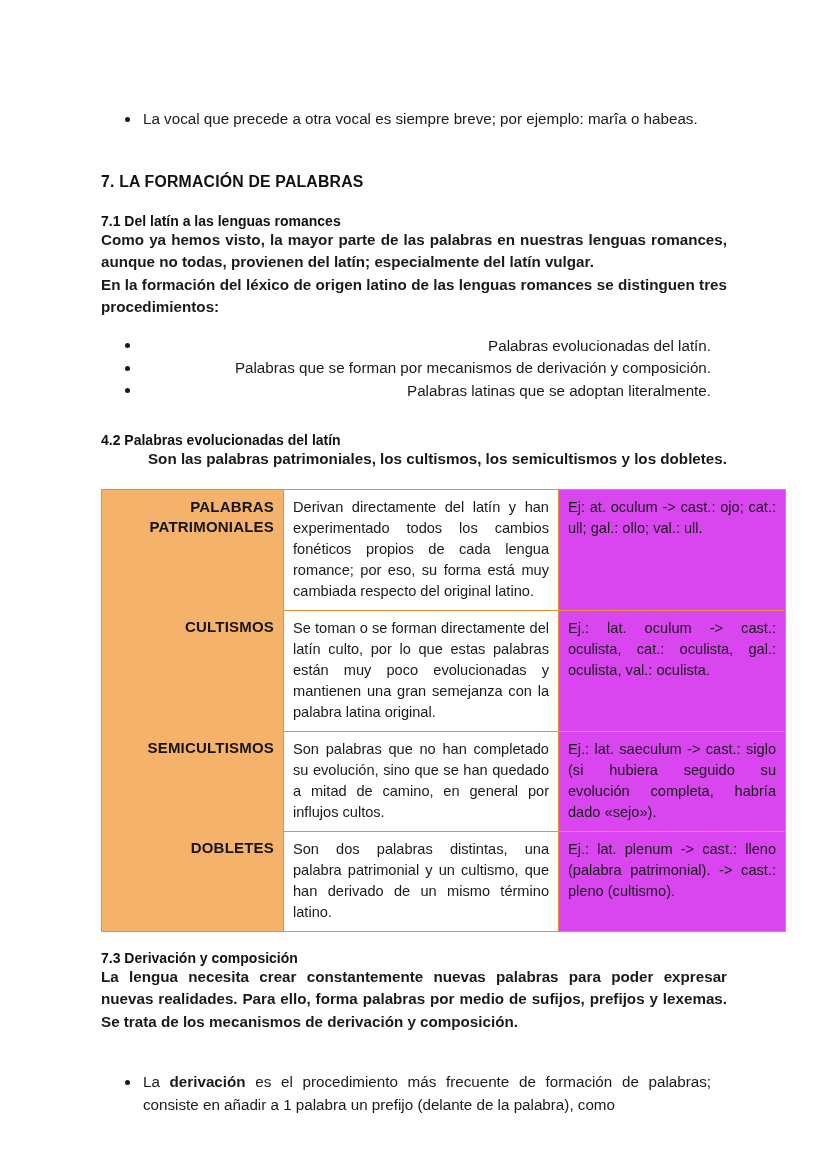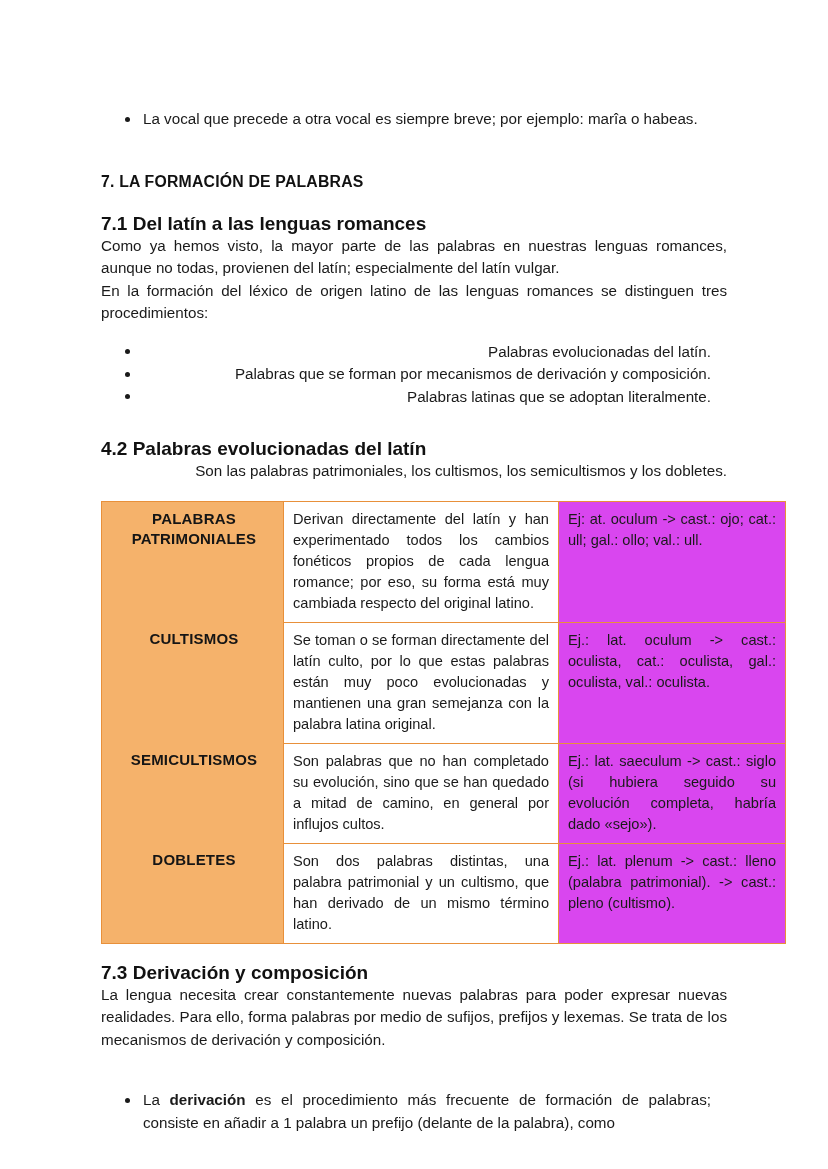--- a/index.html
+++ b/index.html
@@ -30,32 +30,33 @@
   }
 
   
   .para {
     font-size: 15.2px;
     line-height: 22.5px;
     text-align: justify;
     text-justify: inter-word;
     margin: 0;
     color: #1a1a1a;
+    font-weight: bold;
   }
   .para.nojust { text-align: right; }
 
   .h-section {
     font-size: 15.8px;
     font-weight: bold;
     letter-spacing: 0.2px;
     margin: 0;
     color: #111111;
   }
   .h-sub {
-    font-size: 19px;
+    font-size: 14px;
     font-weight: bold;
     margin: 0;
     color: #111111;
   }
 
   
   ul.bullets {
     list-style: none;
     margin: 16px;
     padding: 0;
@@ -102,21 +103,21 @@
     border: none;
   }
   .tbl td.cat {
     width: 160px;
     background: #f5b26b;
     font-weight: bold;
     font-size: 15px;
     line-height: 20px;
     letter-spacing: 0.2px;
     color: #151515;
-    text-align: center;
+    text-align: right;
     padding-left: 12px;
     border-right: 1.4px solid #e8903a;
   }
   .tbl td.def {
     width: 256px;
     background: #ffffff;
     border-right: 1.4px solid #e8903a;
     border-bottom: 1.4px solid #e8903a;
   }
   .tbl td.ex {

